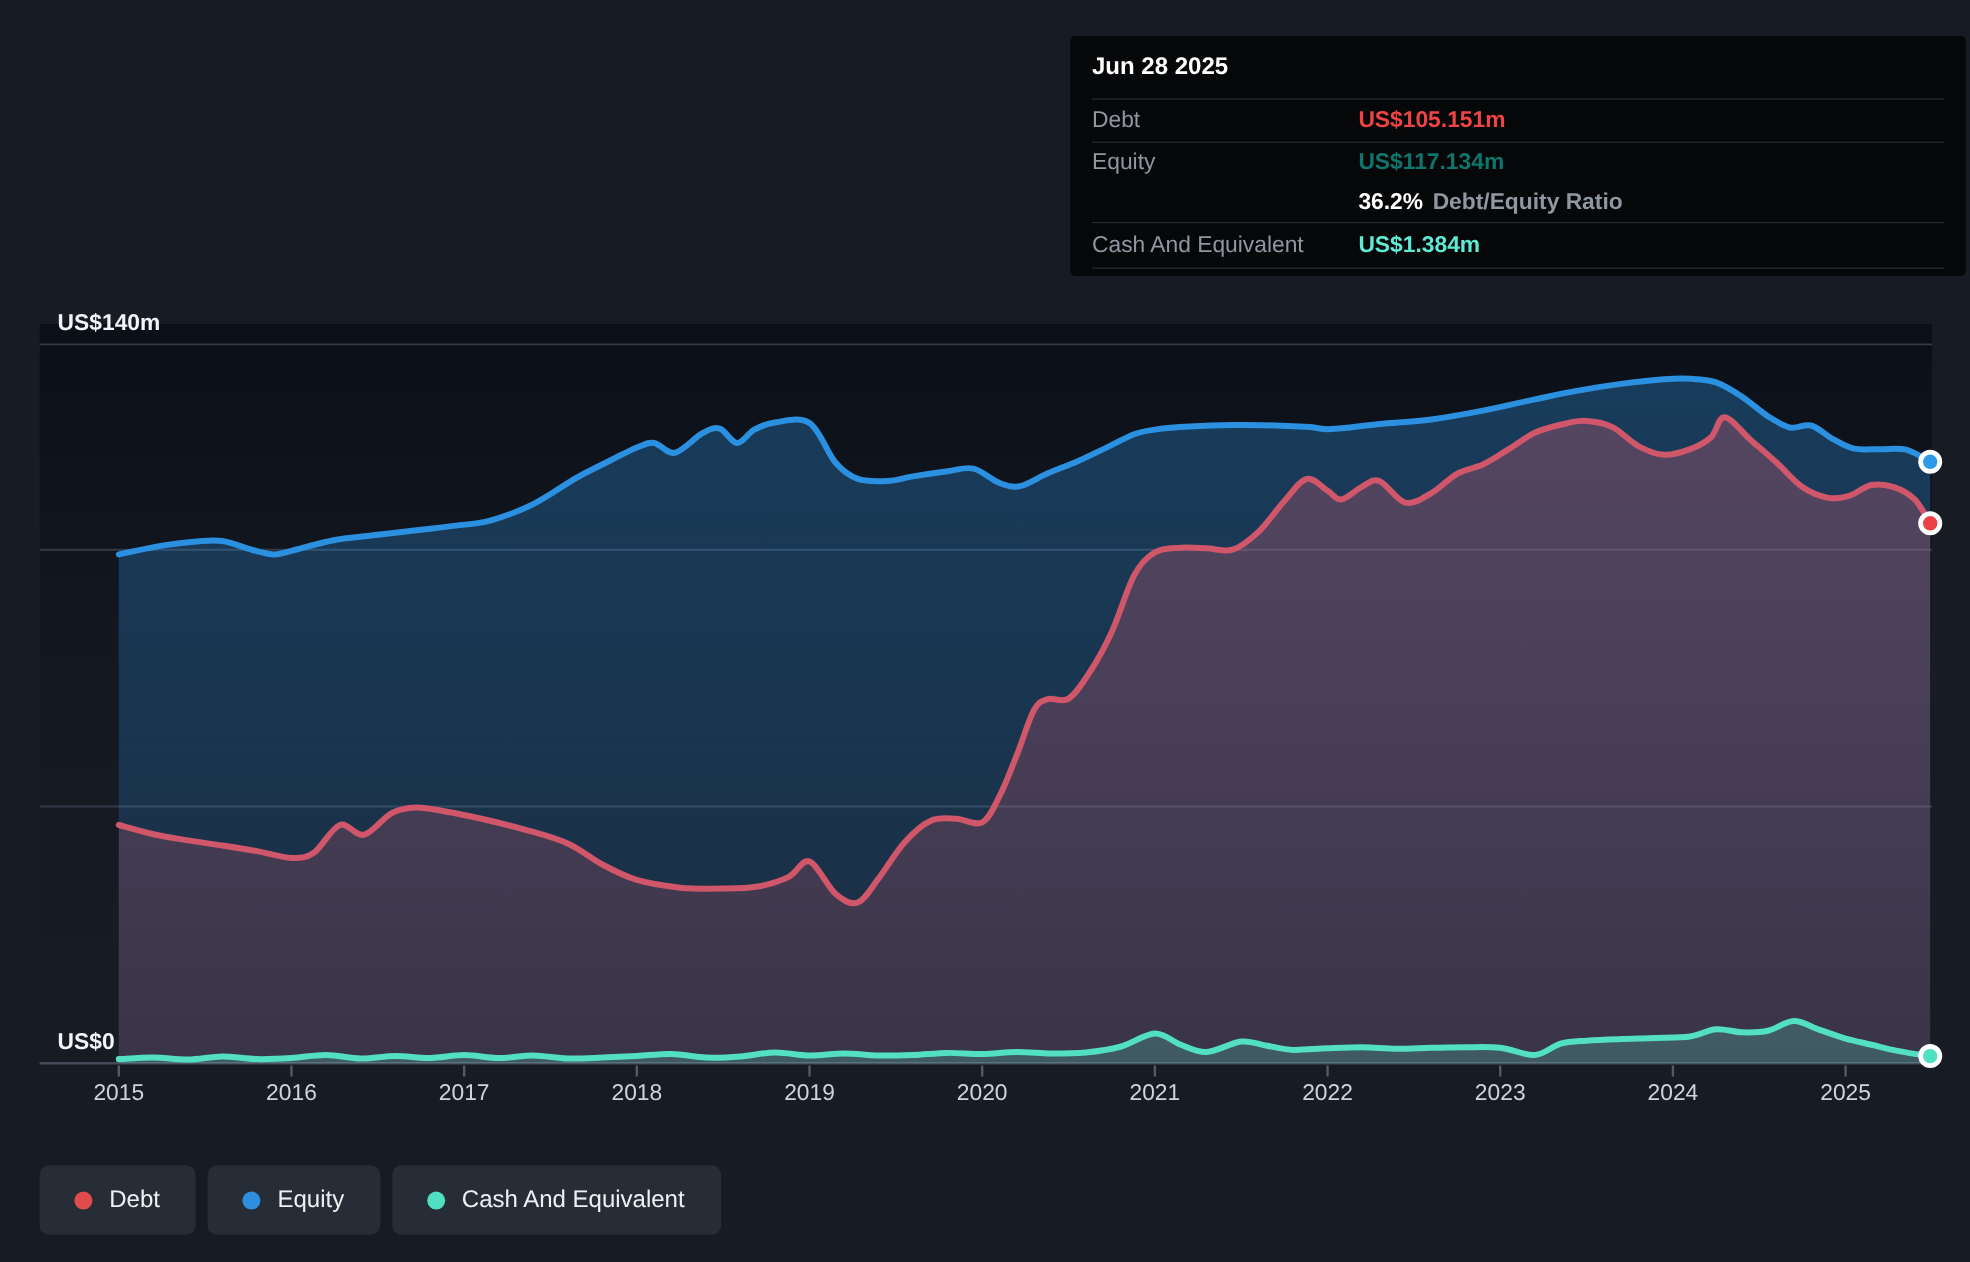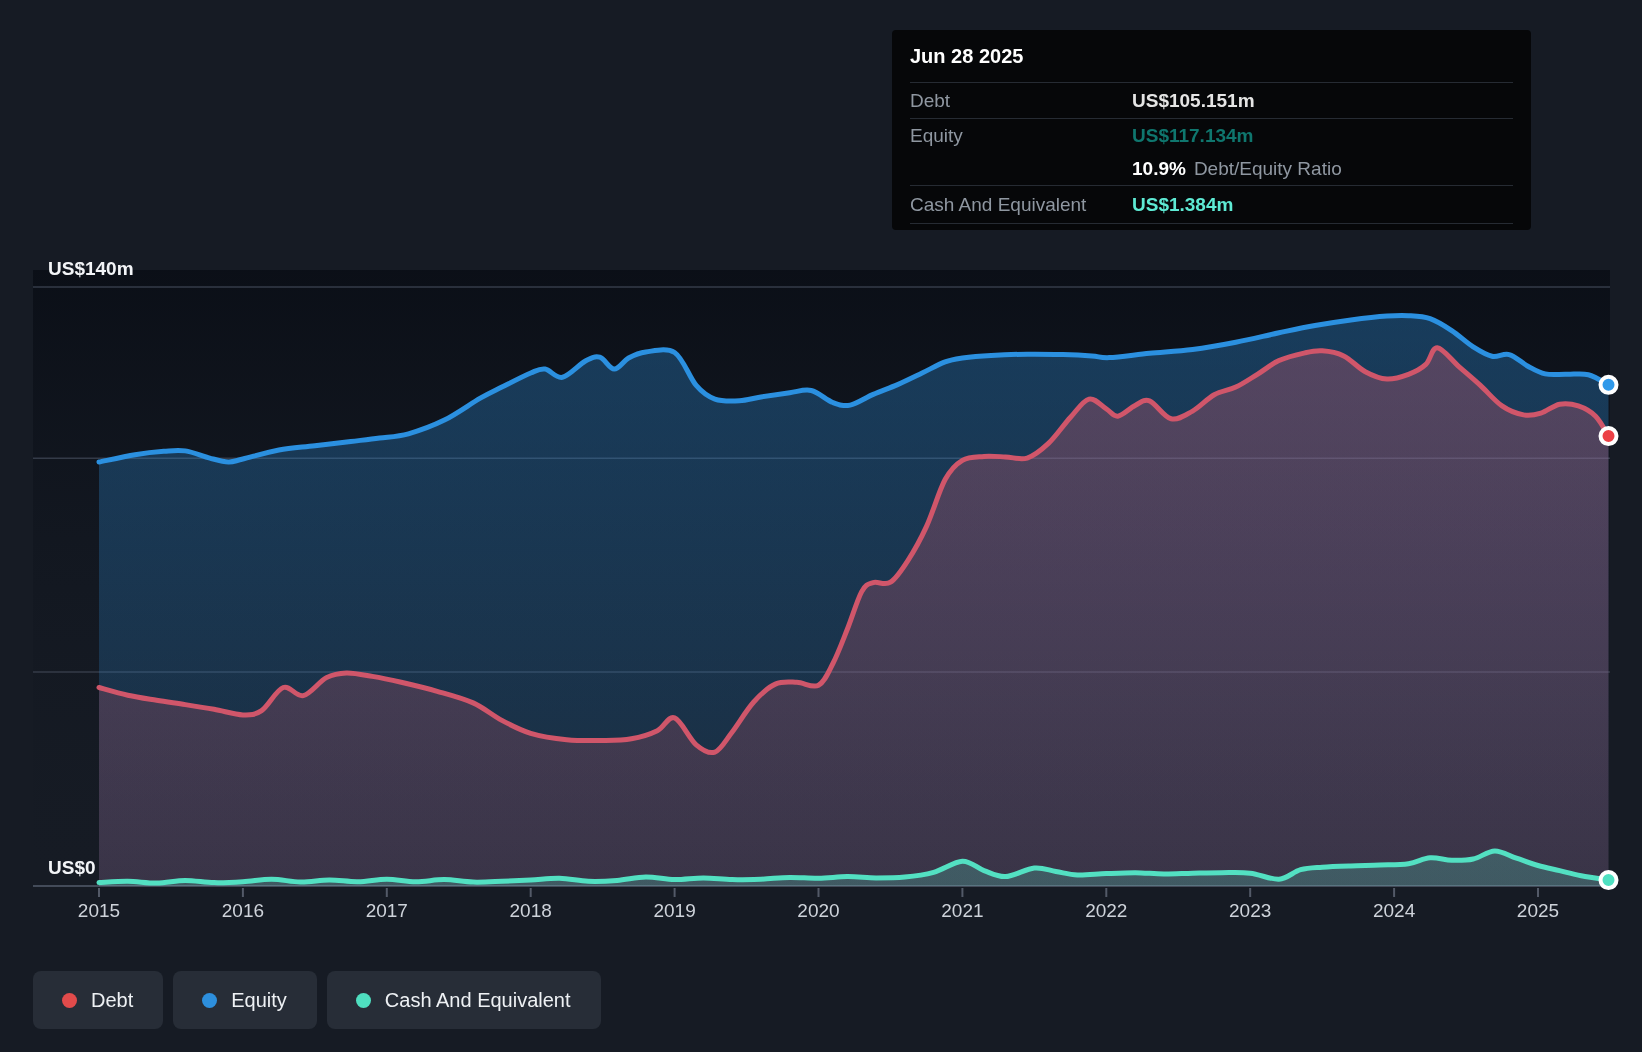--- a/index.html
+++ b/index.html
@@ -5,42 +5,42 @@
   html,body{margin:0;padding:0;background:#161b24;}
   .stage{
     position:relative;width:1642px;height:1052px;overflow:hidden;
     background:#161b24;
     font-family:"Liberation Sans", sans-serif;
     -webkit-font-smoothing:antialiased;
   }
   #chart-svg{position:absolute;left:0;top:0;display:block;}
   
   .tooltip{
-    position:absolute;left:892px;top:30px;width:639px;
+    position:absolute;left:892px;top:30px;width:746px;
     background:#060709;border-radius:4px;
     color:#fff;box-sizing:border-box;
     padding:0 18px 6px 18px;
   }
   .tt-title{
     height:52px;display:flex;align-items:center;
     font-size:20px;font-weight:700;color:#ffffff;
     border-bottom:1px solid #262b33;
   }
   .tt-row{display:flex;align-items:center;font-size:19px;}
   .tt-row .tt-label{flex:0 0 222px;color:#8f97a1;font-weight:400;}
   .tt-row .tt-value{font-weight:700;}
   .row-debt{height:35px;border-bottom:1px solid #262b33;}
   .row-equity{height:33px;}
   .row-ratio{height:33px;border-bottom:1px solid #262b33;}
   .row-cash{height:37px;border-bottom:1px solid #262b33;}
-  .val-debt{color:#e5e5e5;}
+  .val-debt{color:#ef4444;}
   .val-equity{color:#0f766e;}
   .val-cash{color:#5eead4;}
   .ratio-pct{color:#ffffff;font-weight:700;}
-  .ratio-label{color:#8f97a1;font-weight:400;margin-left:8px;}
+  .ratio-label{color:#8f97a1;font-weight:700;margin-left:8px;}
   
   .legend{
     position:absolute;left:33px;top:971px;
     display:flex;gap:10px;
   }
   .legend-pill{
     display:flex;align-items:center;gap:14px;
     height:58px;padding:0 30px 0 29px;
     background:#272d37;border-radius:8px;
     font-size:20px;color:#eef1f4;
@@ -117,21 +117,21 @@
     <div class="tt-row row-debt">
       <span class="tt-label">Debt</span>
       <span class="tt-value val-debt">US$105.151m</span>
     </div>
     <div class="tt-row row-equity">
       <span class="tt-label">Equity</span>
       <span class="tt-value val-equity">US$117.134m</span>
     </div>
     <div class="tt-row row-ratio">
       <span class="tt-label"></span>
-      <span class="ratio-pct">10.9%</span>
+      <span class="ratio-pct">36.2%</span>
       <span class="ratio-label">Debt/Equity Ratio</span>
     </div>
     <div class="tt-row row-cash">
       <span class="tt-label">Cash And Equivalent</span>
       <span class="tt-value val-cash">US$1.384m</span>
     </div>
   </div>
 
   <div class="legend">
     <div class="legend-pill">

